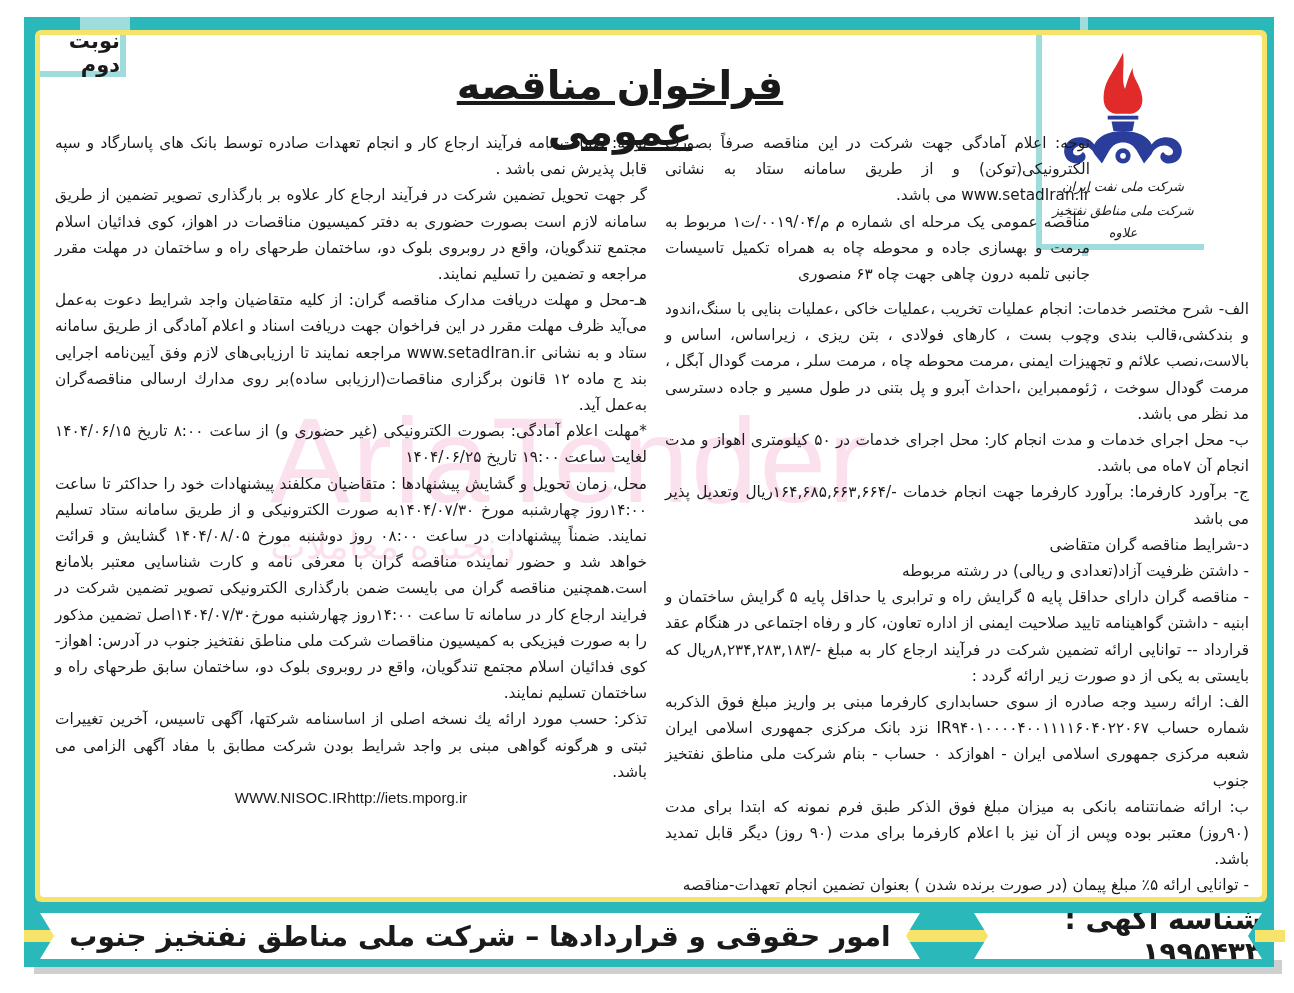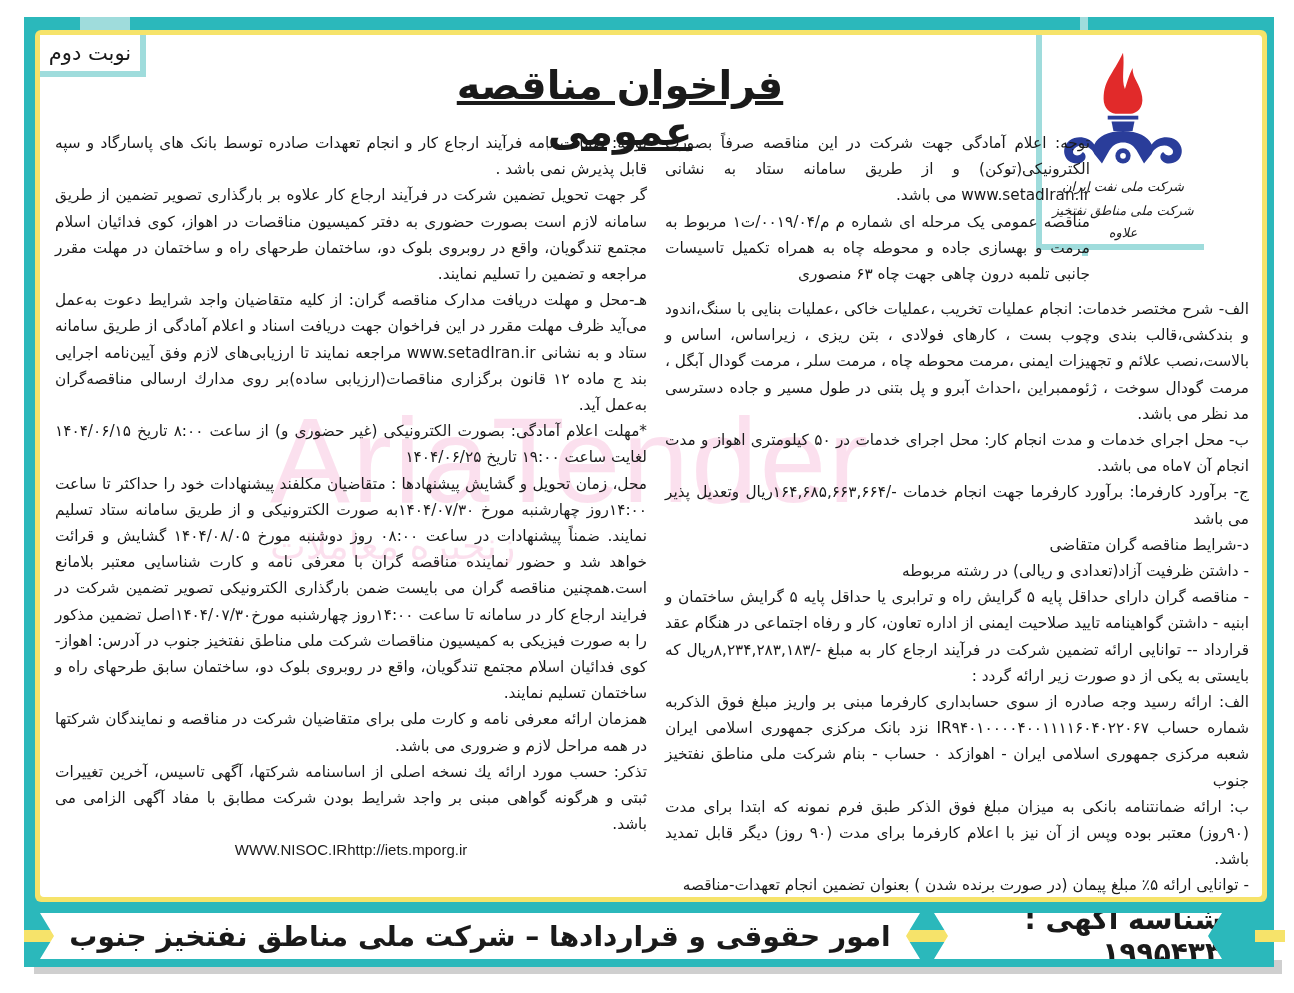--- a/index.html
+++ b/index.html
@@ -23,24 +23,24 @@
   .card {
     position: absolute; left: 40px; top: 35px; width: 1222px; height: 862px;
     background: #ffffff; border-radius: 4px;
   }
   
   .strip-h { position: absolute; background: #9fdcdc; }
   .strip-v { position: absolute; background: #9fdcdc; }
 
   
   .badge {
-    position: absolute; left: 40px; top: 35px; width: 106px; height: 42px;
+    position: absolute; left: 40px; top: 35px; width: 86px; height: 42px;
     background: #ffffff; border-right: 6px solid #9fdcdc; border-bottom: 6px solid #9fdcdc;
     display: flex; align-items: center; justify-content: center;
-    font-weight: normal; font-size: 21px; direction: rtl;
+    font-weight: bold; font-size: 21px; direction: rtl;
   }
 
   
   .logo-box {
     position: absolute; left: 1036px; top: 35px; width: 168px; height: 215px;
     background: #fff; border-left: 6px solid #9fdcdc; border-bottom: 6px solid #9fdcdc;
     display: flex; flex-direction: column; align-items: center; padding-top: 10px;
   }
   .logo-caption {
     direction: rtl; font-family: "DejaVu Serif", serif; font-style: italic;
@@ -77,21 +77,21 @@
   .wm-sub { font-size: 38px; direction: rtl; letter-spacing: 22px; text-align: left; margin-top: 4px; }
 
   
   .ribbon {
     position: absolute; top: 913px; height: 46px; background: #fff;
     display: flex; align-items: center; justify-content: center;
     direction: rtl; font-weight: bold; font-size: 28px;
     clip-path: polygon(0 0, 100% 0, calc(100% - 14px) 50%, 100% 100%, 0 100%, 14px 50%);
   }
   .ribbon-left { left: 40px; width: 880px; }
-  .ribbon-right { left: 934px; width: 288px; }
+  .ribbon-right { left: 974px; width: 288px; }
   .yband { position: absolute; top: 930px; height: 12px; background: #f6e36a; }
 </style>
 </head>
 <body>
 
 <div class="frame-shadow"></div>
 <div class="frame-outer"></div>
 <div class="strip-h" style="left:80px;top:17px;width:50px;height:18px;"></div>
 <div class="strip-v" style="left:1080px;top:17px;width:8px;height:18px;"></div>
 <div class="frame-yellow"></div>
@@ -139,21 +139,20 @@
   <p>ب: ارائه ضمانتنامه بانکی به میزان مبلغ فوق الذکر طبق فرم نمونه که ابتدا برای مدت (۹۰روز) معتبر بوده وپس از آن نیز با اعلام کارفرما برای مدت (۹۰ روز) دیگر قابل تمدید باشد.</p>
   <p>- توانایی ارائه ۵٪ مبلغ پیمان (در صورت برنده شدن ) بعنوان تضمین انجام تعهدات-مناقصه</p>
 </div>
 
 <div class="col col-left">
   <p>توجه: ضمانت نامه فرآیند ارجاع کار و انجام تعهدات صادره توسط بانک های پاسارگاد و سپه قابل پذیرش نمی باشد .</p>
   <p>گر جهت تحویل تضمین شرکت در فرآیند ارجاع کار علاوه بر بارگذاری تصویر تضمین از طریق سامانه لازم است بصورت حضوری به دفتر کمیسیون مناقصات در اهواز، کوی فدائیان اسلام مجتمع تندگویان، واقع در روبروی بلوک دو، ساختمان طرحهای راه و ساختمان در مهلت مقرر مراجعه و تضمین را تسلیم نمایند.</p>
   <p>هـ-محل و مهلت دریافت مدارک مناقصه گران: از کلیه متقاضیان واجد شرایط دعوت به‌عمل می‌آید ظرف مهلت مقرر در این فراخوان جهت دریافت اسناد و اعلام آمادگی از طریق سامانه ستاد و به نشانی www.setadIran.ir مراجعه نمایند تا ارزیابی‌های لازم وفق آیین‌نامه اجرایی بند ج ماده ۱۲ قانون برگزاری مناقصات(ارزیابی ساده)بر روی مدارك ارسالی مناقصه‌گران به‌عمل آید.</p>
   <p>*مهلت اعلام آمادگی: بصورت الکترونیکی (غیر حضوری و) از ساعت ۸:۰۰ تاریخ ۱۴۰۴/۰۶/۱۵ لغایت ساعت ۱۹:۰۰ تاریخ ۱۴۰۴/۰۶/۲۵</p>
   <p>محل، زمان تحویل و گشایش پیشنهادها : متقاضیان مکلفند پیشنهادات خود را حداکثر تا ساعت ۱۴:۰۰روز چهارشنبه مورخ ۱۴۰۴/۰۷/۳۰به صورت الکترونیکی و از طریق سامانه ستاد تسلیم نمایند. ضمناً پیشنهادات در ساعت ۰۸:۰۰ روز دوشنبه مورخ ۱۴۰۴/۰۸/۰۵ گشایش و قرائت خواهد شد و حضور نماینده مناقصه گران با معرفی نامه و کارت شناسایی معتبر بلامانع است.همچنین مناقصه گران می بایست ضمن بارگذاری الکترونیکی تصویر تضمین شرکت در فرایند ارجاع کار در سامانه تا ساعت ۱۴:۰۰روز چهارشنبه مورخ۱۴۰۴/۰۷/۳۰اصل تضمین مذکور را به صورت فیزیکی به کمیسیون مناقصات شرکت ملی مناطق نفتخیز جنوب در آدرس: اهواز- کوی فدائیان اسلام مجتمع تندگویان، واقع در روبروی بلوک دو، ساختمان سابق طرحهای راه و ساختمان تسلیم نمایند.</p>
-  <p>همزمان ارائه معرفی نامه و کارت ملی برای متقاضیان شرکت در مناقصه و نمایندگان شرکتها در همه مراحل لازم و ضروری می باشد.</p>
   <p>تذکر: حسب مورد ارائه یك نسخه اصلی از اساسنامه شرکتها، آگهی تاسیس، آخرین تغییرات ثبتی و هرگونه گواهی مبنی بر واجد شرایط بودن شرکت مطابق با مفاد آگهی الزامی می باشد.</p>
   <div class="links">
     <span>WWW.NISOC.IR</span>
     <span>http://iets.mporg.ir</span>
   </div>
 </div>
 
 <div class="yband" style="left:24px;width:40px;"></div>
 <div class="yband" style="left:900px;width:110px;"></div>
 <div class="yband" style="left:1255px;width:30px;"></div>

